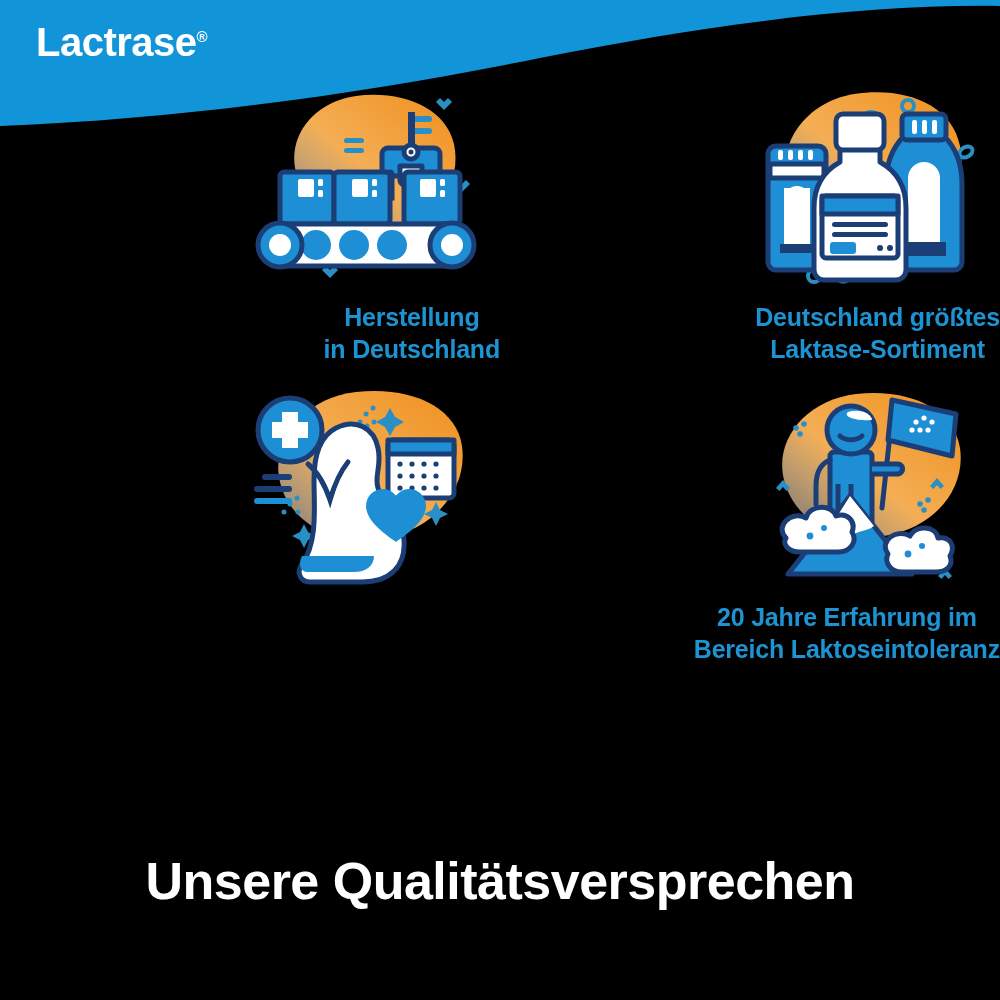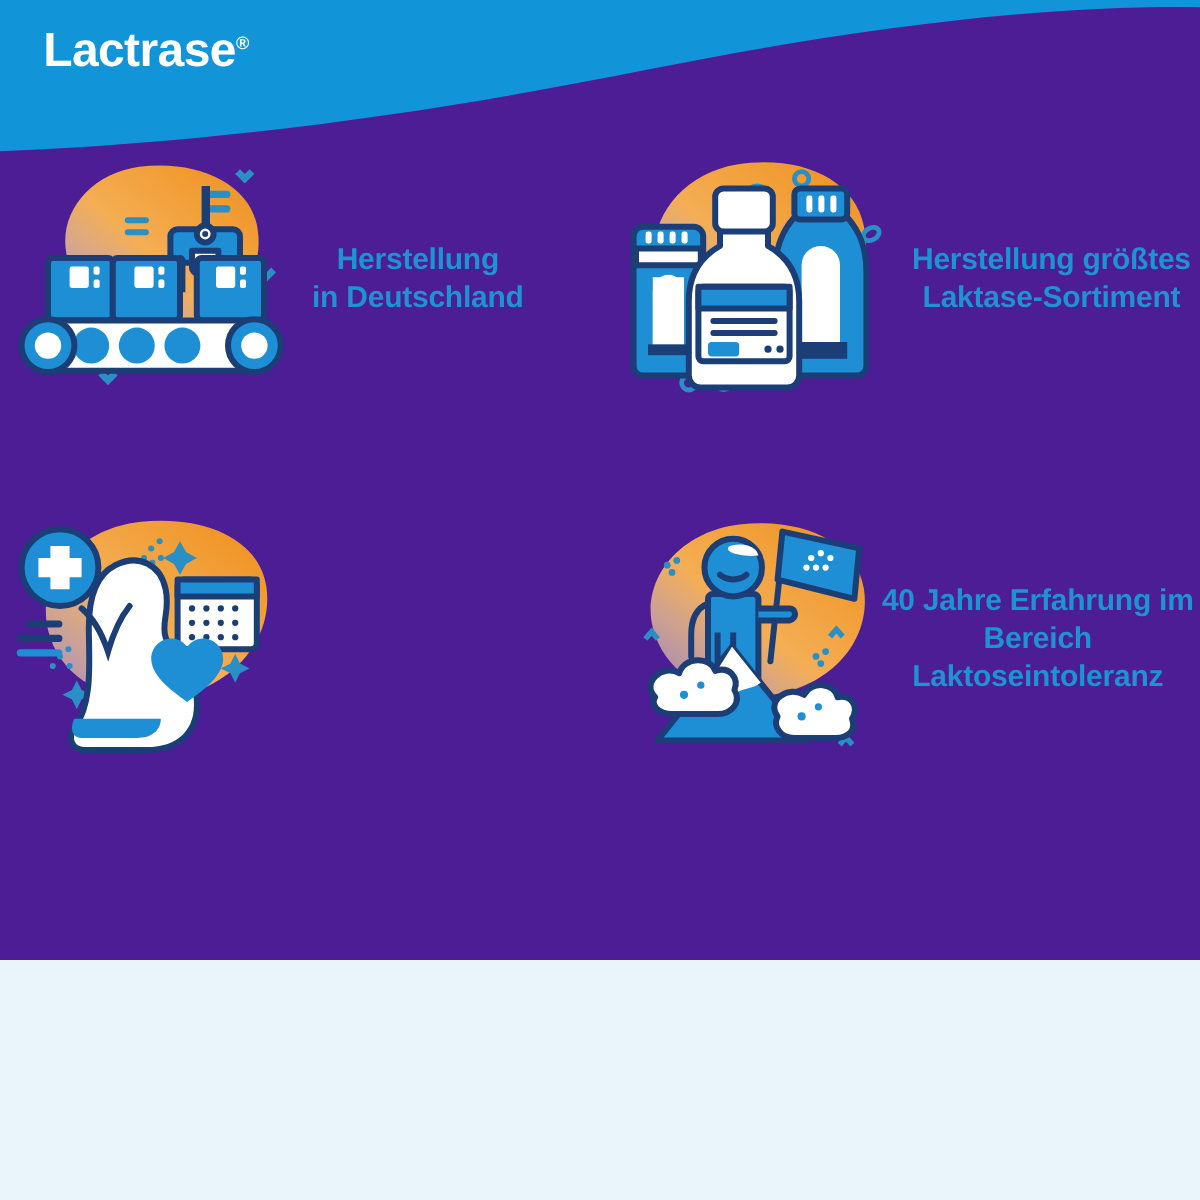--- a/index.html
+++ b/index.html
@@ -9,22 +9,22 @@
   body {
     width: 1000px;
     height: 1000px;
     overflow: hidden;
     font-family: "Liberation Sans", sans-serif;
     background: #e9f4fb;
   }
   #poster {
     position: relative;
     width: 1000px;
-    height: 800px;
-    background: #4c1d95;
+    height: 1000px;
+    background: #000000;
     overflow: hidden;
   }
   #header-wave-layer { z-index: 2; }
 
   
   #brand-logo {
     position: absolute;
     left: 36px;
     top: 22px;
     z-index: 5;
@@ -49,22 +49,22 @@
     top: 78px;
     width: 1000px;
     z-index: 4;
     display: grid;
     grid-template-columns: 1fr 1fr;
     grid-template-rows: 300px 300px;
   }
   .feature-cell {
     position: relative;
     display: flex;
-    flex-direction: row;
-    align-items: center;
+    flex-direction: column;
+    align-items: flex-end;
     justify-content: flex-start;
   }
   .feature-art {
     position: relative;
     width: 260px;
     height: 215px;
   }
   .feature-art svg {
     position: absolute;
     left: 0;
@@ -236,21 +236,21 @@
           </g>
           <g fill="#1b3e77">
             <rect x="92" y="144" width="56" height="5" rx="2.5"></rect>
             <rect x="92" y="154" width="56" height="5" rx="2.5"></rect>
             <circle cx="140" cy="170" r="3"></circle>
             <circle cx="150" cy="170" r="3"></circle>
           </g>
           <rect x="90" y="164" width="26" height="12" rx="3" fill="#1e8fd5"></rect>
         </svg>
       </div>
-      <div class="feature-caption">Herstellung größtes
+      <div class="feature-caption">Deutschland größtes
 Laktase-Sortiment</div>
     </div>
 
     <div class="feature-cell">
       <div class="feature-art">
         <svg viewBox="0 0 260 215" aria-hidden="true">
           <defs>
             <linearGradient id="blob3" x1="0" y1="1" x2="1" y2="0">
               <stop offset="0" stop-color="#f6ecdc" stop-opacity="0.5"></stop>
               <stop offset="0.45" stop-color="#f4ae54"></stop>
@@ -367,21 +367,21 @@
           <g fill="#1e8fd5">
             <circle cx="70" cy="158" r="3.4"></circle>
               <circle cx="84" cy="150" r="3"></circle>
             <circle cx="168" cy="176" r="3.4"></circle>
               <circle cx="182" cy="168" r="3"></circle>
             <circle cx="120" cy="170" r="3"></circle>
               <circle cx="104" cy="182" r="3"></circle>
           </g>
         </svg>
       </div>
-      <div class="feature-caption">40 Jahre Erfahrung im
+      <div class="feature-caption">20 Jahre Erfahrung im
 Bereich Laktoseintoleranz</div>
     </div>
   </div>
 
   
   
 
   
   <div id="footer-headline">Unsere Qualitätsversprechen</div>
 

